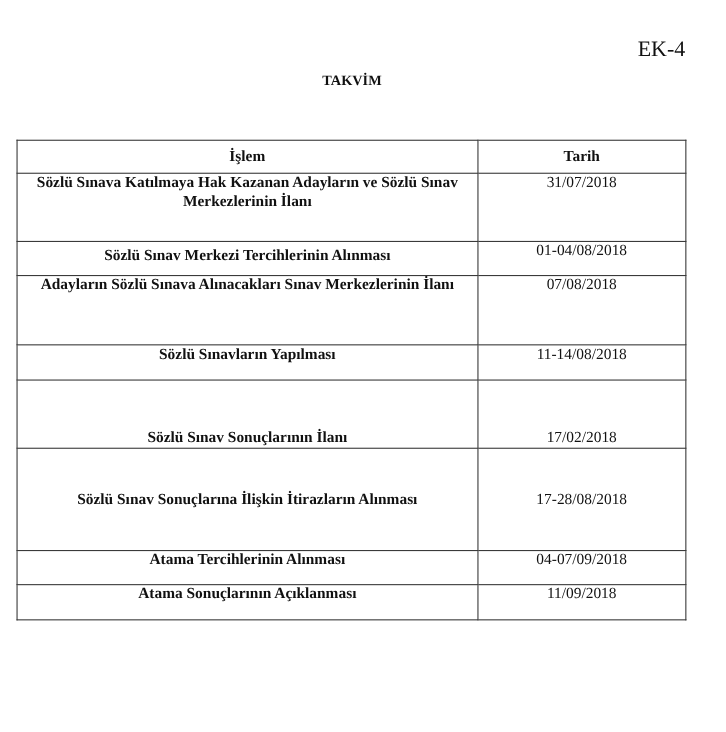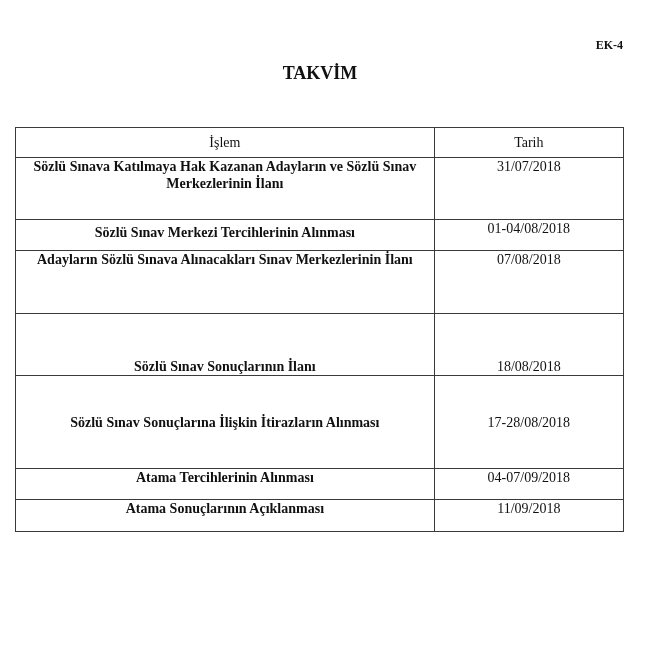--- a/index.html
+++ b/index.html
@@ -12,51 +12,51 @@
       height: 665px;
       position: relative;
       overflow: hidden;
       font-family: "Liberation Serif", "DejaVu Serif", serif;
       color: #111111;
     }
     .annex-label {
       position: absolute;
       top: 37px;
       right: 37px;
-      font-weight: bold;
-      font-size: 12px;
+      font-weight: normal;
+      font-size: 20px;
       line-height: 17px;
     }
     .doc-title {
       position: absolute;
       top: 64px;
       left: 0;
       width: 640px;
       text-align: center;
       font-weight: bold;
-      font-size: 18px;
+      font-size: 13px;
       line-height: 18px;
     }
     table.schedule {
       position: absolute;
       top: 127px;
       left: 15px;
       width: 609px;
       border-collapse: collapse;
       table-layout: fixed;
       font-size: 14px;
     }
     table.schedule td, table.schedule th {
       border: 1.5px solid #3a3a3a;
       text-align: center;
       padding: 0 4px;
       line-height: 17px;
     }
     table.schedule th {
-      font-weight: normal;
+      font-weight: bold;
       vertical-align: middle;
     }
     .col-process { width: 418px; }
     .col-date { width: 189px; }
     td.proc { font-weight: bold; }
     td.date { font-weight: normal; }
     .va-top { vertical-align: top; padding-top: 2px; }
     .va-mid { vertical-align: middle; }
     .va-bottom { vertical-align: bottom; padding-bottom: 6px; }
   </style>
@@ -83,23 +83,27 @@
       <td class="date va-top">31/07/2018</td>
     </tr>
     <tr style="height:31px;">
       <td class="proc va-top" style="padding-top:4px;margin-top:24px;">Sözlü Sınav Merkezi Tercihlerinin Alınması</td>
       <td class="date va-top">01-04/08/2018</td>
     </tr>
     <tr style="height:63px;">
       <td class="proc va-top">Adayların Sözlü Sınava Alınacakları Sınav Merkezlerinin İlanı</td>
       <td class="date va-top">07/08/2018</td>
     </tr>
+    <tr style="height:32px;">
+      <td class="proc va-top">Sözlü Sınavların Yapılması</td>
+      <td class="date va-top">11-14/08/2018</td>
+    </tr>
     <tr style="height:62px;">
       <td class="proc va-bottom">Sözlü Sınav Sonuçlarının İlanı</td>
-      <td class="date va-bottom">18/08/2018</td>
+      <td class="date va-bottom">17/02/2018</td>
     </tr>
     <tr style="height:93px;">
       <td class="proc va-mid">Sözlü Sınav Sonuçlarına İlişkin İtirazların Alınması</td>
       <td class="date va-mid">17-28/08/2018</td>
     </tr>
     <tr style="height:31px;">
       <td class="proc va-top">Atama Tercihlerinin Alınması</td>
       <td class="date va-top">04-07/09/2018</td>
     </tr>
     <tr style="height:32px;">

